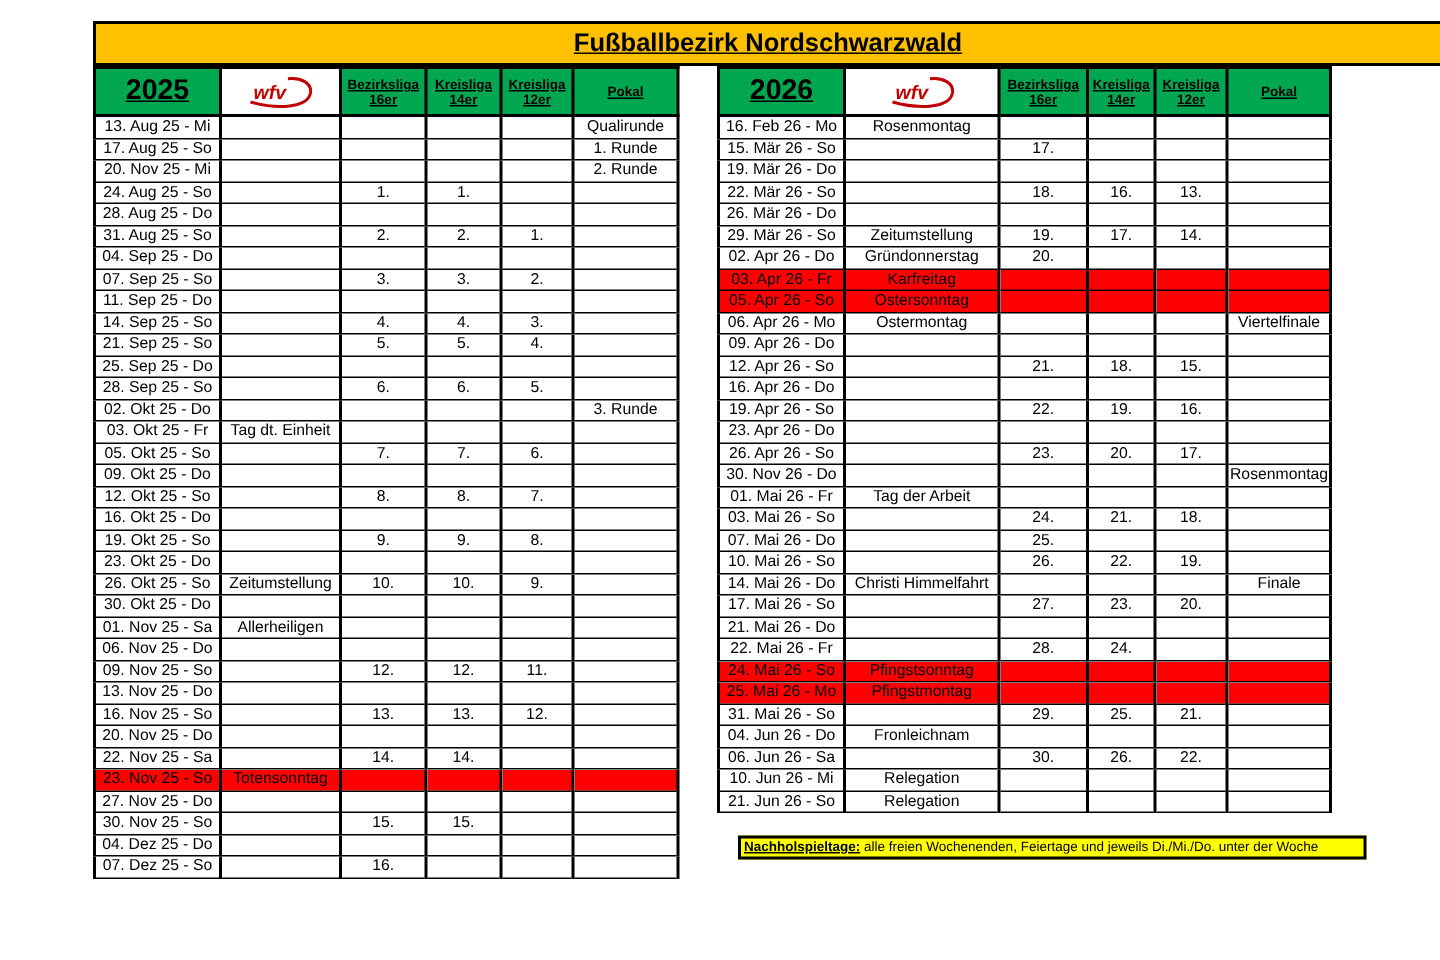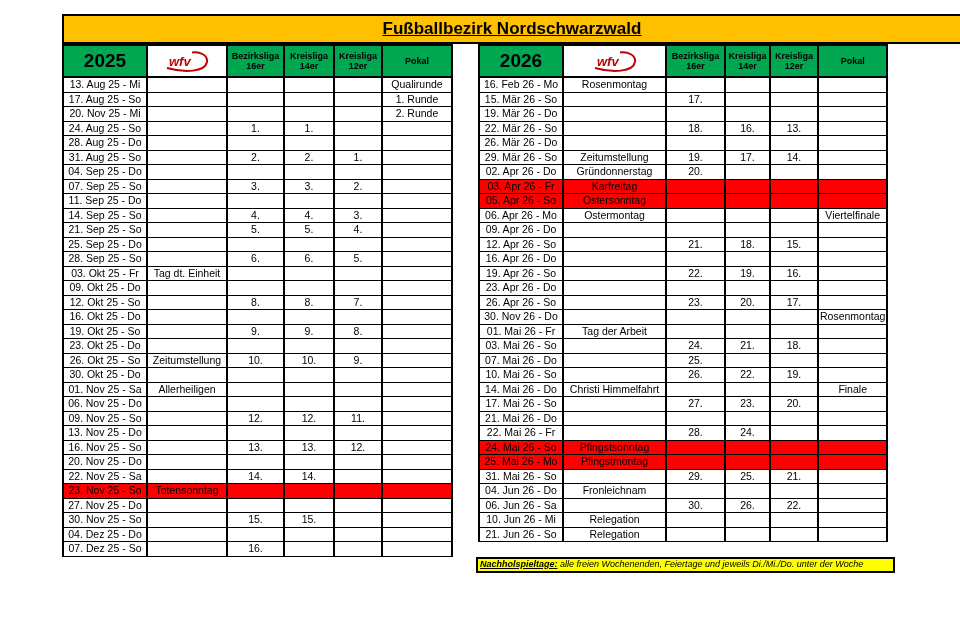--- a/index.html
+++ b/index.html
@@ -11,40 +11,40 @@
     display:flex;align-items:center;justify-content:center;
   }
   .title-bar span{font-size:17px;font-weight:bold;text-decoration:underline;}
 
   .cal{position:absolute;top:44px;border-collapse:collapse;table-layout:fixed;}
   .cal.left{left:62px;}
   .cal.right{left:478px;}
 
   .cal th{
     border:2px solid #000;height:30px;padding:0;box-sizing:content-box;
-    text-align:center;vertical-align:middle;background:#fff;
+    text-align:center;vertical-align:middle;background:#fff;text-decoration:underline;
   }
   .cal th.green{background:#00A650;font-weight:bold;font-size:9px;line-height:1.15;}
   .cal th.year{background:#00A650;font-size:19px;font-weight:bold;}
   .cal th .hl{display:block;}
 
   .cal td{
     border:1px solid #000;border-left-width:2px;border-right-width:2px;
     height:13.5px;line-height:13.5px;padding:0 1px;
     font-size:10.5px;text-align:center;white-space:nowrap;overflow:hidden;
     background:#fff;
   }
   .cal tr.red td{background:#FF0000;}
 
   .cal .logo-svg{display:block;margin:0 auto;}
 
   .note-bar{
-    position:absolute;left:476px;top:557px;width:419px;height:16px;
+    position:absolute;left:492px;top:557px;width:419px;height:16px;
     background:#FFFF00;border:2px solid #000;box-sizing:border-box;
-    font-size:9px;line-height:11px;padding-left:2px;white-space:nowrap;overflow:hidden;font-style:italic;
+    font-size:9px;line-height:11px;padding-left:2px;white-space:nowrap;overflow:hidden;
   }
   .note-bar .nb-label{font-weight:bold;text-decoration:underline;}
 </style>
 </head>
 <body>
 
 <div class="title-bar">
   <span>Fußballbezirk Nordschwarzwald</span>
 </div>
 
@@ -182,25 +182,41 @@
       </tr>
       <tr>
         <td>28. Sep 25 - So</td>
         <td></td>
         <td>6.</td>
         <td>6.</td>
         <td>5.</td>
         <td></td>
       </tr>
       <tr>
+        <td>02. Okt 25 - Do</td>
+        <td></td>
+        <td></td>
+        <td></td>
+        <td></td>
+        <td>3. Runde</td>
+      </tr>
+      <tr>
         <td>03. Okt 25 - Fr</td>
         <td>Tag dt. Einheit</td>
         <td></td>
         <td></td>
         <td></td>
+        <td></td>
+      </tr>
+      <tr>
+        <td>05. Okt 25 - So</td>
+        <td></td>
+        <td>7.</td>
+        <td>7.</td>
+        <td>6.</td>
         <td></td>
       </tr>
       <tr>
         <td>09. Okt 25 - Do</td>
         <td></td>
         <td></td>
         <td></td>
         <td></td>
         <td></td>
       </tr>

